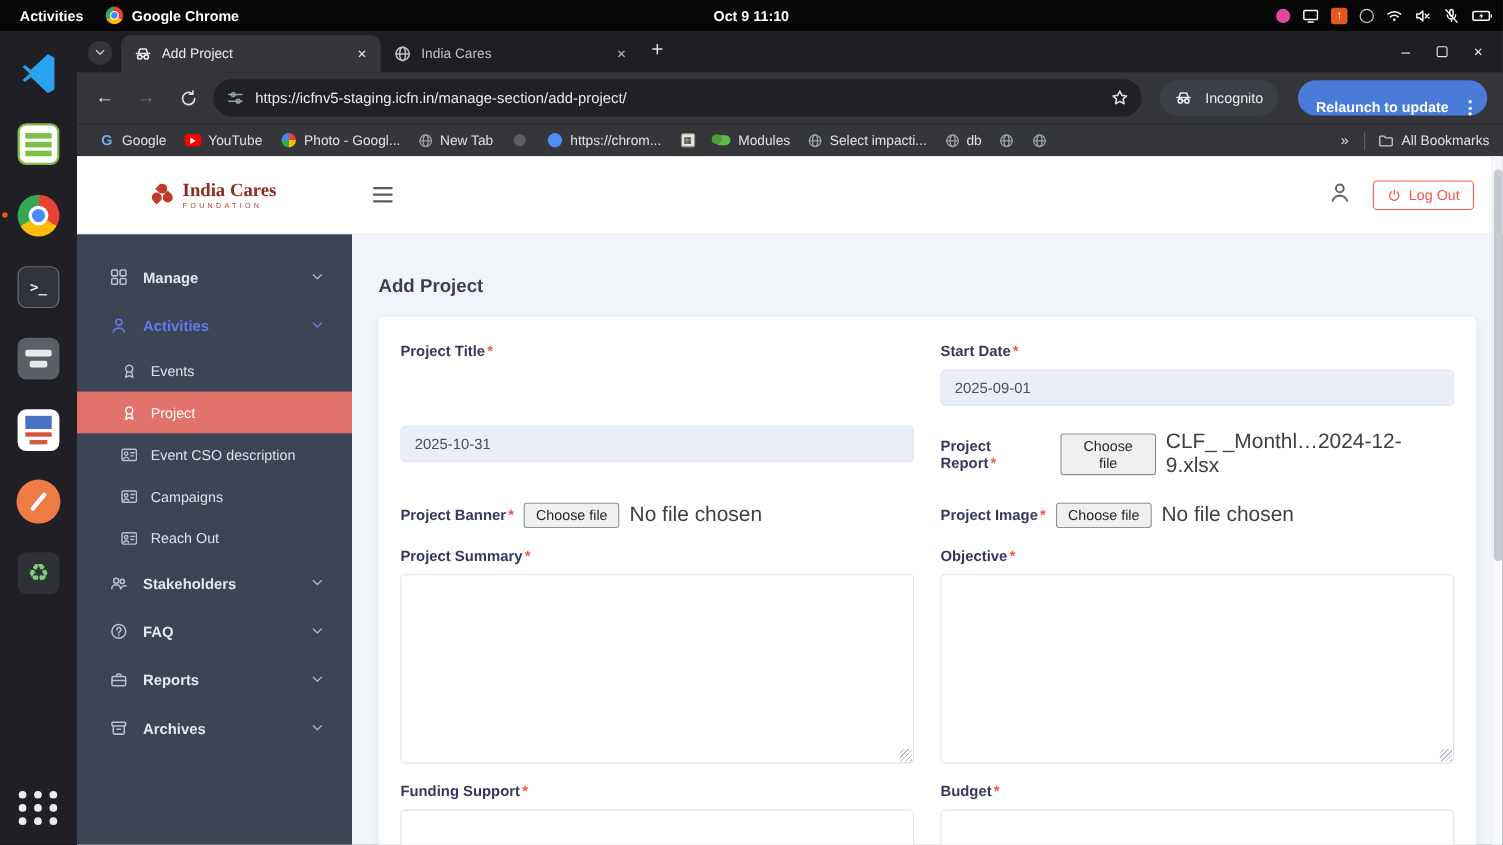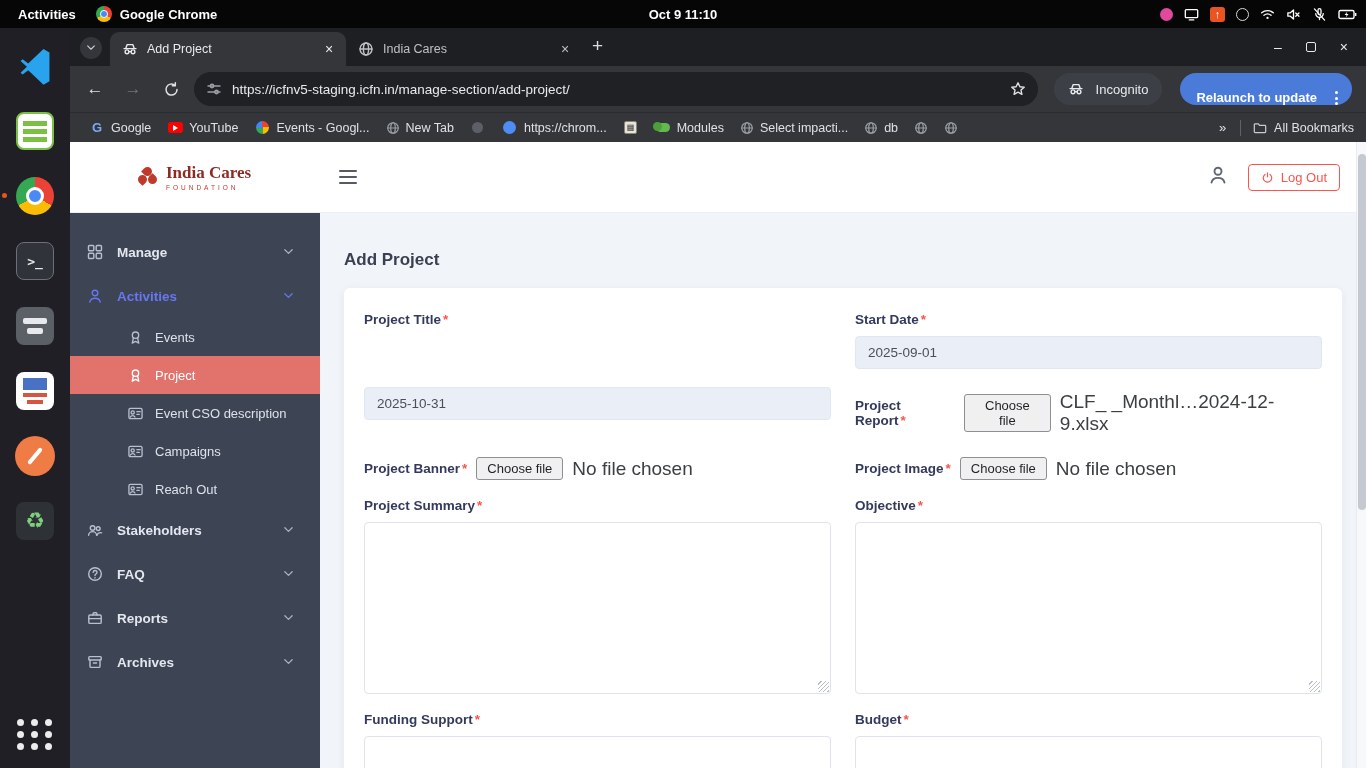--- a/index.html
+++ b/index.html
@@ -121,26 +121,26 @@
   .hamburger { margin-left:88px; display:flex; flex-direction:column; gap:4px; }
   .hamburger i { width:18px; height:2.2px; background:#555a66; border-radius:1px; }
   .header-right { margin-left:auto; margin-right:26px; display:flex; align-items:center; gap:20px; }
   .user-ico { color:#5f6673; } .user-ico .sic { width:20px; height:20px; stroke-width:1.5; }
   .logout-btn { display:flex; align-items:center; gap:7px; border:1px solid #fc544b; color:#fc544b;
     background:#fff; border-radius:4px; padding:5px 12px; font-size:13px; font-family:inherit; }
   .logout-btn .sic { width:13px; height:13px; }
 
   .body-row { display:flex; height:556px; }
   .sidebar { width:250px; background:#3d4454; padding-top:18px; flex:none; }
-  .sb-item { height:44px; display:flex; align-items:center; gap:14px; padding:0 26px 0 17px;
+  .sb-item { height:44px; display:flex; align-items:center; gap:14px; padding:0 26px 0 30px;
     color:#e4e7ee; font-size:13.5px; font-weight:600;justify-content:center; }
   .sb-item .sic { color:#b9bfce; }
   .sb-item .chev { margin-left:auto; width:11px; height:8px; color:#aab0bf; }
   .sb-item.activities { color:#6777ef; } .sb-item.activities .sic { color:#6777ef; }
-  .sb-sub { height:38px; display:flex; align-items:center; gap:12px; padding-left:58px;
+  .sb-sub { height:38px; display:flex; align-items:center; gap:12px; padding-left:40px;
     color:#dde1ea; font-size:13px; font-weight:500; }
   .sb-sub .sic { width:15px; height:15px; color:#b9bfce; }
   .sb-sub.selected { background:#e2726c; color:#fff; } .sb-sub.selected .sic { color:#fff; }
 
   .main { flex:1; padding:38px 24px 0 24px; overflow:hidden; }
   .page-title { font-size:17px; font-weight:700; color:#3a3f51; }
   .card { margin-top:18px; background:#fff; border-radius:6px; box-shadow:0 2px 8px rgba(40,50,80,.07);
     padding:24px 20px; height:780px; }
   .form-grid { display:grid; grid-template-columns:1fr 1fr; column-gap:24px; row-gap:18px; }
   .flabel { display:block; font-size:13.5px; font-weight:600; color:#34395e; margin-bottom:9px; }
@@ -425,21 +425,21 @@
     <span class="bm">
       <span class="bico">
           <span class="yt"></span>
         </span>
       <span>YouTube</span>
     </span>
     <span class="bm">
       <span class="bico">
           <span class="photos"></span>
         </span>
-      <span>Events - Googl...</span>
+      <span>Photo - Googl...</span>
     </span>
     <span class="bm">
       <svg class="sic" style="width:14px;color:#9aa0a6">
           <use href="#i-globe"></use>
         </svg>
       <span>New Tab</span>
     </span>
     <span class="bm">
       <span class="bico">
           <span class="dim-dot"></span>

